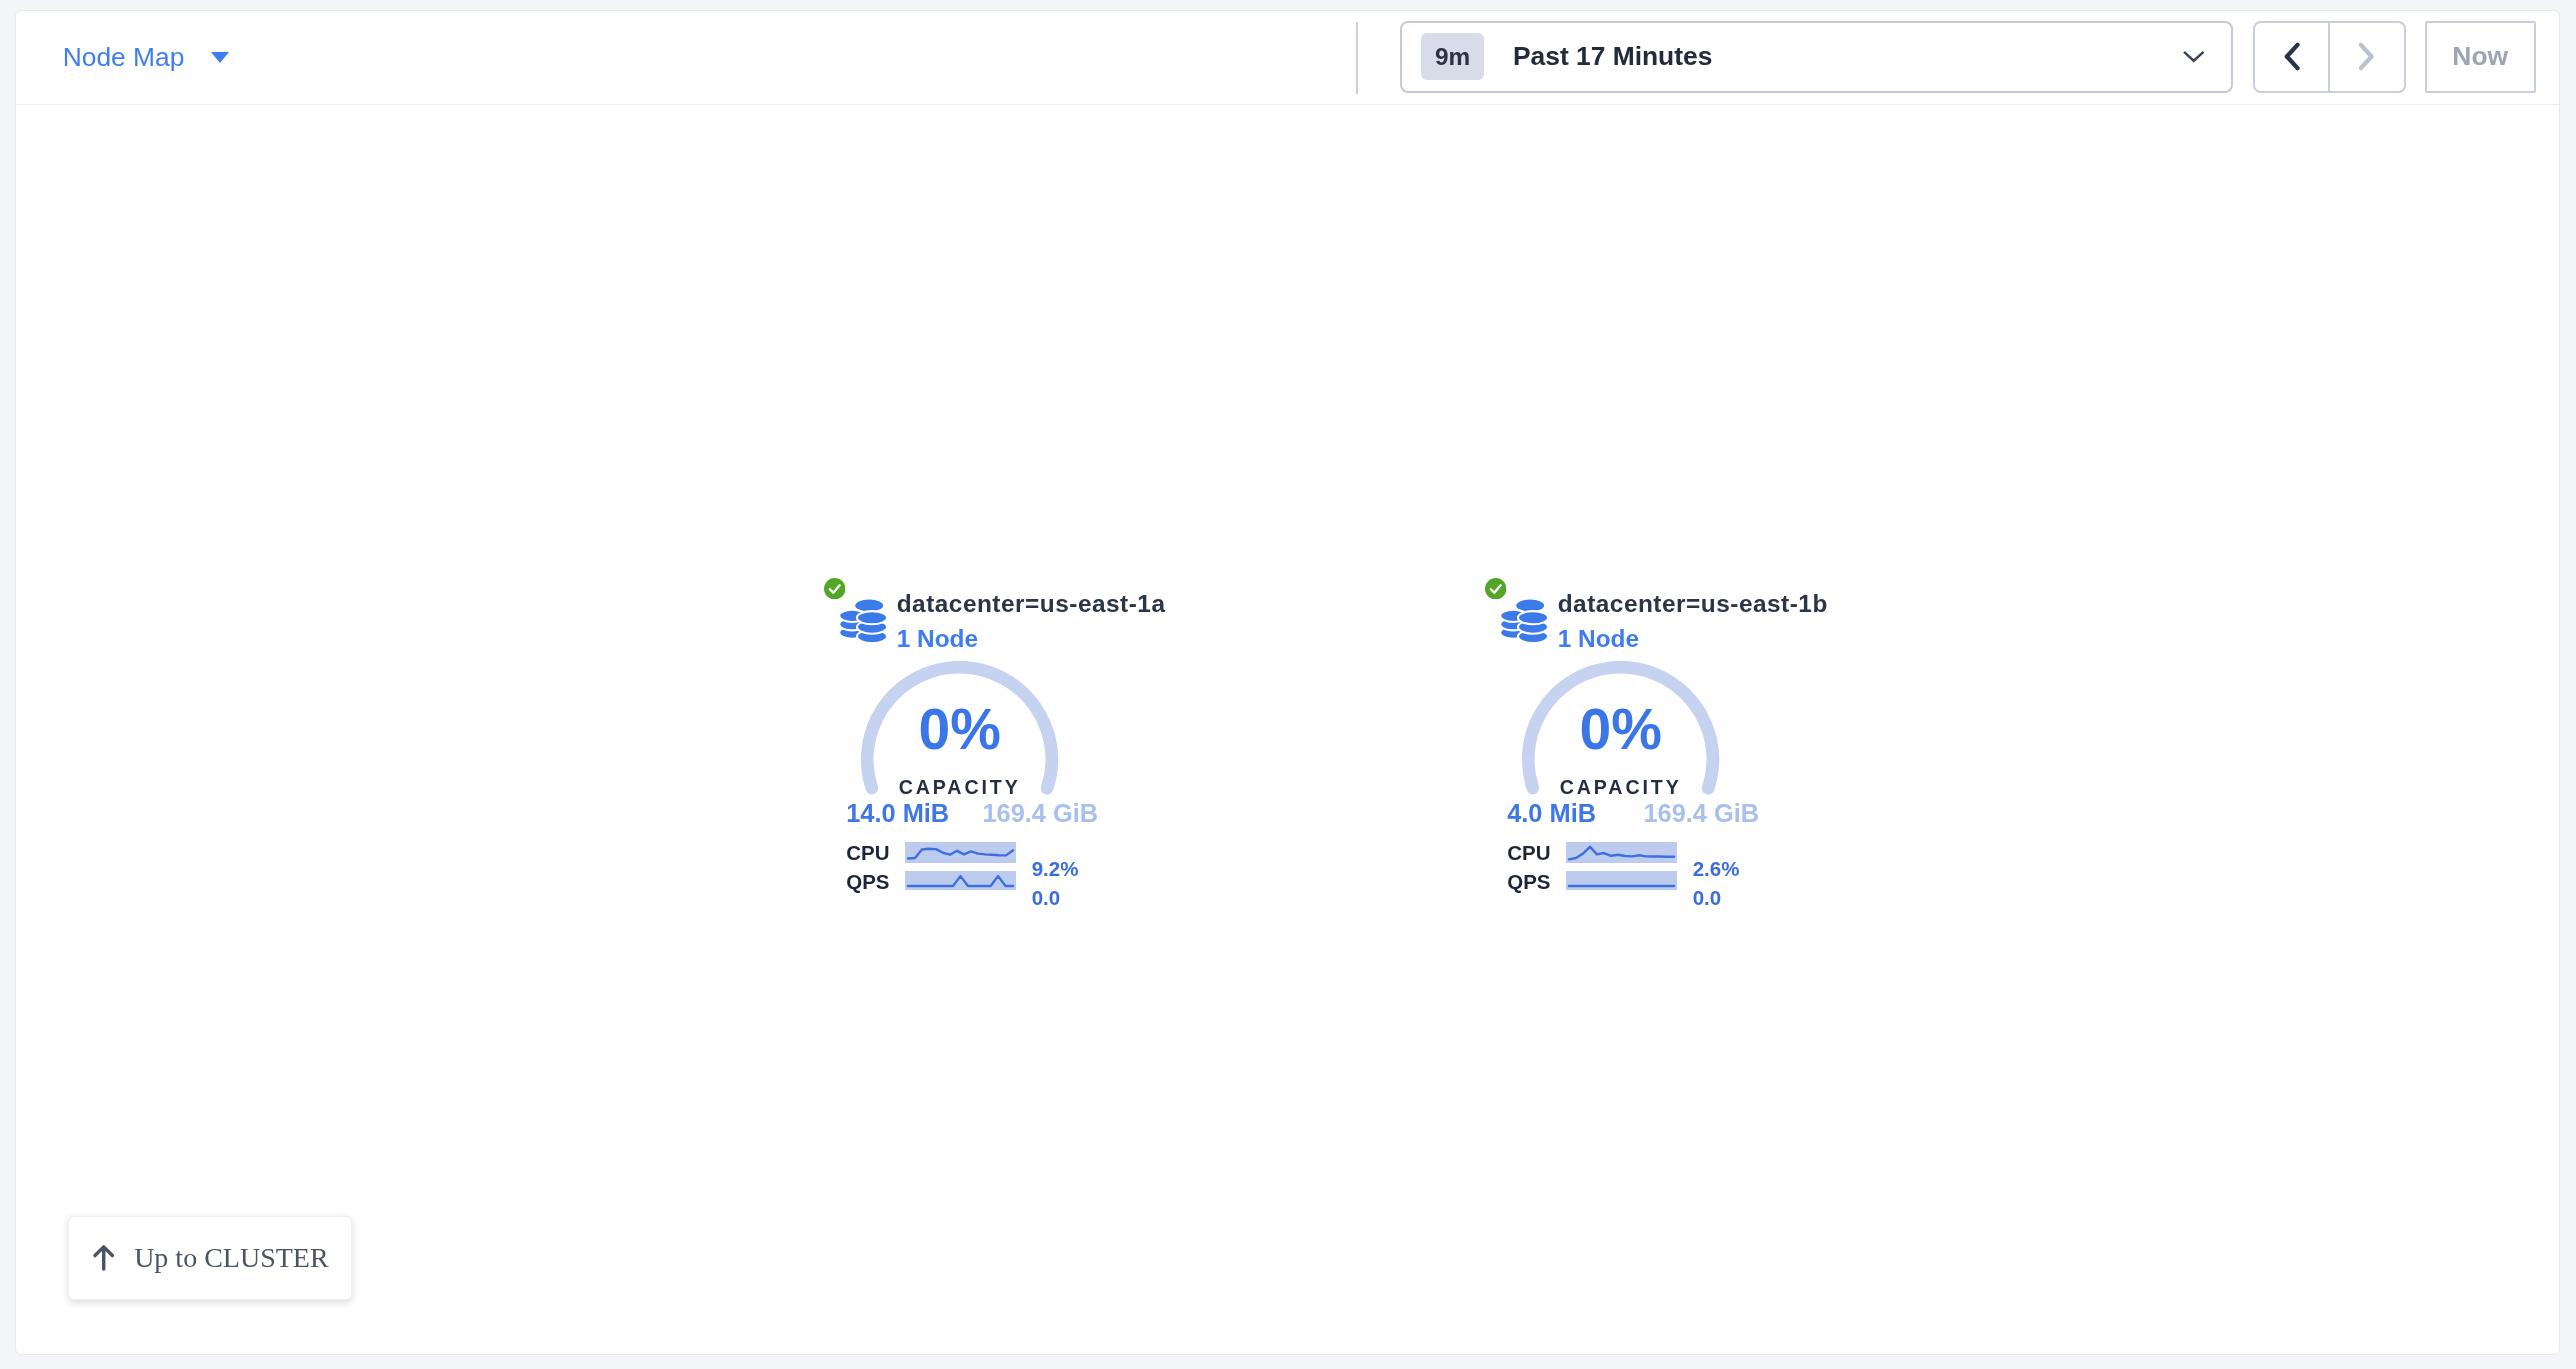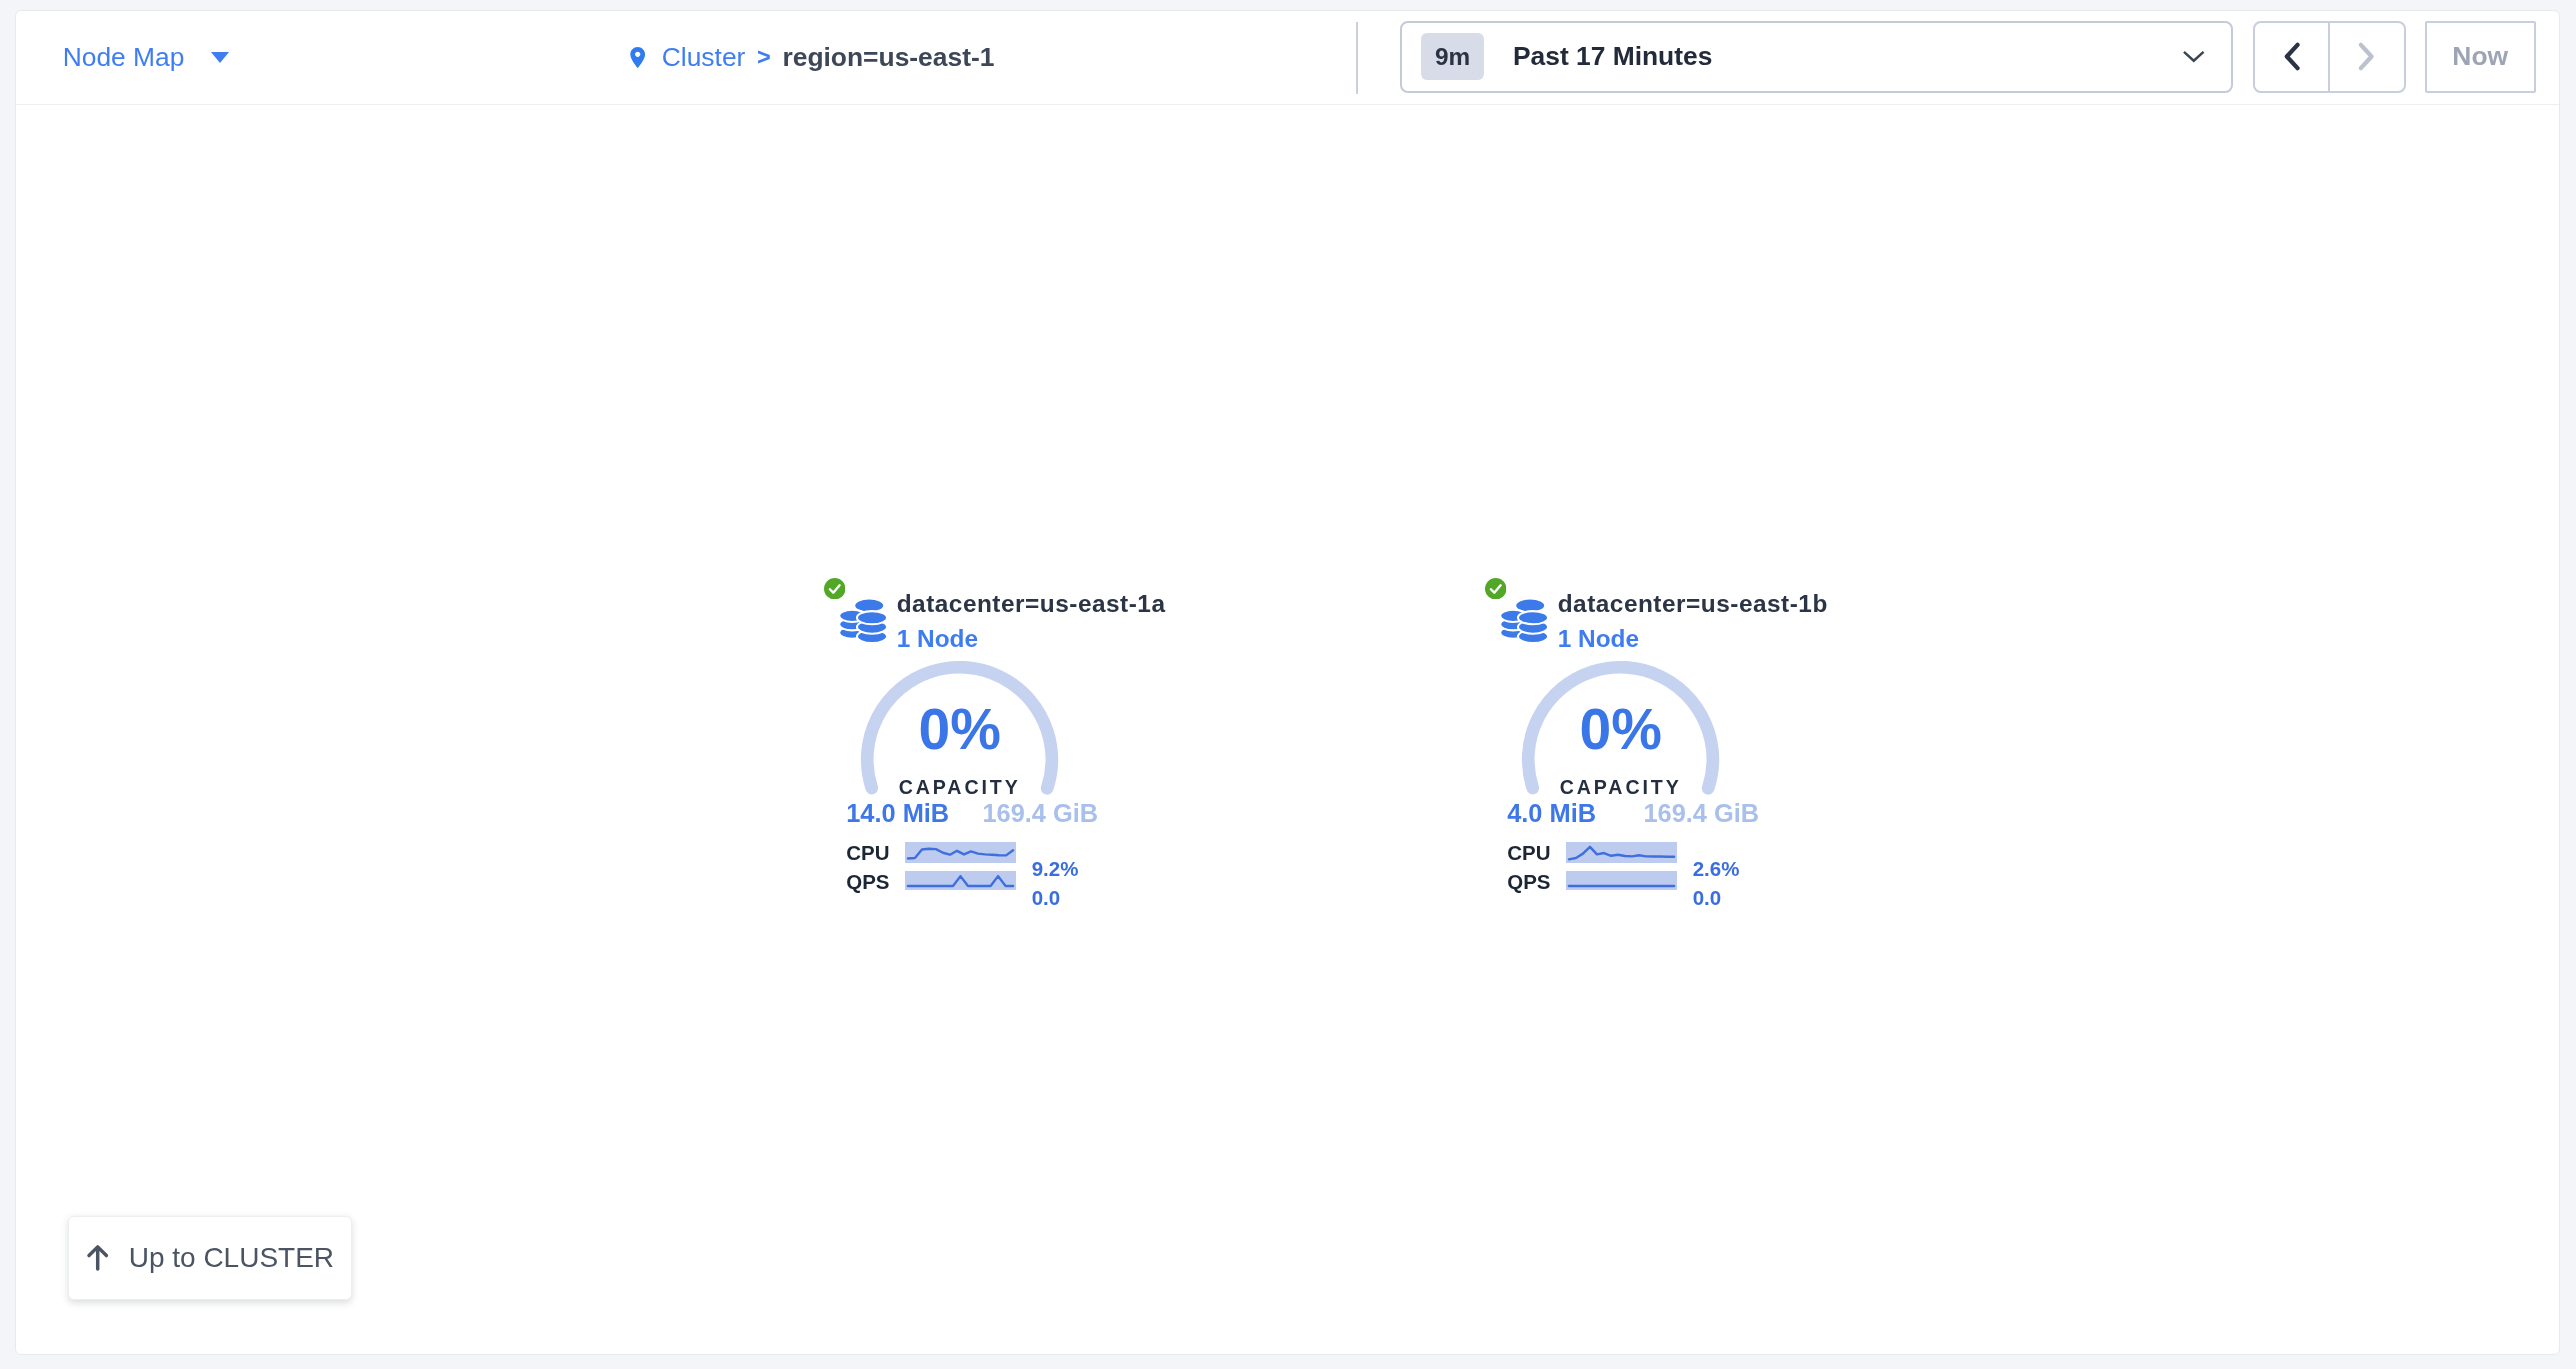--- a/index.html
+++ b/index.html
@@ -121,44 +121,36 @@
     font-size: 20.5px; font-weight: 700; color: #3a6ee0; line-height: 21.5px;
     white-space: nowrap;
     margin-top: 16px;
   }
   
   .up-button {
     position: absolute; left: 52px; top: 1205px; width: 284px; height: 84px;
     background: #fff; border: 1px solid #eceef2; border-radius: 5.9px;
     box-shadow: 0 2.9px 7.8px rgba(60,64,80,0.18);
     display: flex; align-items: center; justify-content: center; gap: 18px;
-    font-family: Liberation Sans, sans-serif; font-size: 28px; font-weight: 500; color: #4a5462;
+    font-family: Liberation Serif, serif; font-size: 28px; font-weight: 500; color: #4a5462;
     cursor: pointer;
   }
 </style>
 </head>
 <body>
 
 <div class="panel">
 
   <div class="header">
 
     <div class="view-selector">
       <span class="vs-label">Node Map</span>
       <span class="caret-down"></span>
     </div>
 
-    <div class="breadcrumb">
-      <svg width="25.4" height="31" viewBox="0 0 24 24">
-        <path fill="#2e7cf0" d="M12 2C8.13 2 5 5.13 5 9c0 5.25 7 13 7 13s7-7.75 7-13c0-3.87-3.13-7-7-7zm0 9.5c-1.38 0-2.5-1.12-2.5-2.5s1.12-2.5 2.5-2.5 2.5 1.12 2.5 2.5-1.12 2.5-2.5 2.5z"></path>
-      </svg>
-      <span class="crumb-root">Cluster</span>
-      <span class="crumb-sep">&gt;</span>
-      <span class="crumb-cur">region=us-east-1</span>
-    </div>
 
     <div class="header-divider"></div>
 
     <div class="time-select">
       <span class="time-badge">9m</span>
       <span class="time-label">Past 17 Minutes</span>
       <svg class="time-chevron" width="23.5" height="13.7" viewBox="0 0 24 14">
         <polyline points="2,2 12,11 22,2" fill="none" stroke="#3b4454" stroke-width="2.5"></polyline>
       </svg>
     </div>

